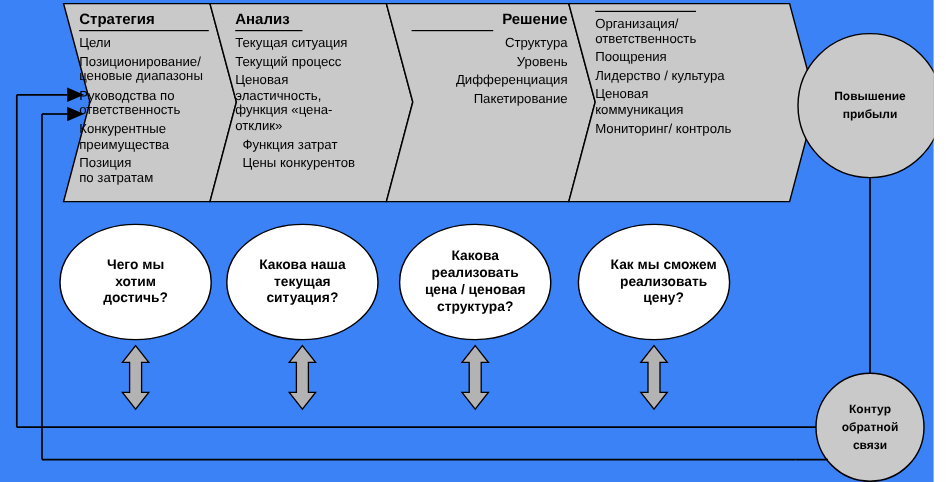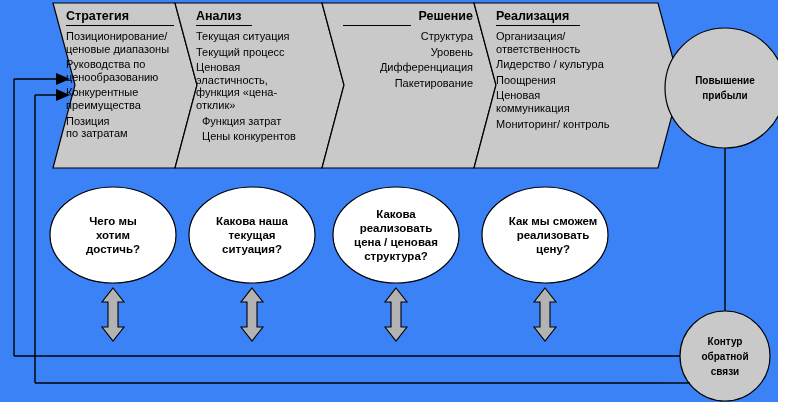--- a/index.html
+++ b/index.html
@@ -117,24 +117,25 @@
       <path d="M 35 383 L 35 95"></path>
       <path d="M 35 95 L 56 95"></path>
       <polygon points="56,89 70,95 56,101" fill="#000000" stroke="none"></polygon>
       <path d="M 663 383 L 690 383"></path>
     </g>
   </svg>
 
   <div class="col" style="left:66px; top:9px; width:108px;">
     <div class="col-title">Стратегия</div>
     <div class="col-rule"></div>
+    <div class="col-item">Цели</div>
     <div class="col-item">Позиционирование/
 ценовые диапазоны</div>
     <div class="col-item">Руководства по
-ценообразованию</div>
+ответственность</div>
     <div class="col-item">Конкурентные
 преимущества</div>
     <div class="col-item">Позиция
 по затратам</div>
   </div>
 
   <div class="col" style="left:196px; top:9px; width:124px;">
     <div class="col-title">Анализ</div>
     <div class="col-rule" style="width:56px;"></div>
     <div class="col-item">Текущая ситуация</div>
@@ -150,26 +151,25 @@
   <div class="col" style="left:343px; top:9px; width:130px;text-align:right;">
     <div class="col-title">Решение</div>
     <div class="col-rule" style="width:68px;"></div>
     <div class="col-item">Структура</div>
     <div class="col-item">Уровень</div>
     <div class="col-item">Дифференциация</div>
     <div class="col-item">Пакетирование</div>
   </div>
 
   <div class="col" style="left:496px; top:9px; width:155px;">
-    <div class="col-title">Реализация</div>
     <div class="col-rule" style="width:84px;"></div>
     <div class="col-item">Организация/
 ответственность</div>
+    <div class="col-item">Поощрения</div>
     <div class="col-item">Лидерство / культура</div>
-    <div class="col-item">Поощрения</div>
     <div class="col-item">Ценовая
 коммуникация</div>
     <div class="col-item">Мониторинг/ контроль</div>
   </div>
 
   <div class="bubble" style="left:55px; top:197px; width:116px; height:76px;">Чего мы
 хотим
 достичь?</div>
   <div class="bubble" style="left:194px; top:197px; width:116px; height:76px;">Какова наша
 текущая

